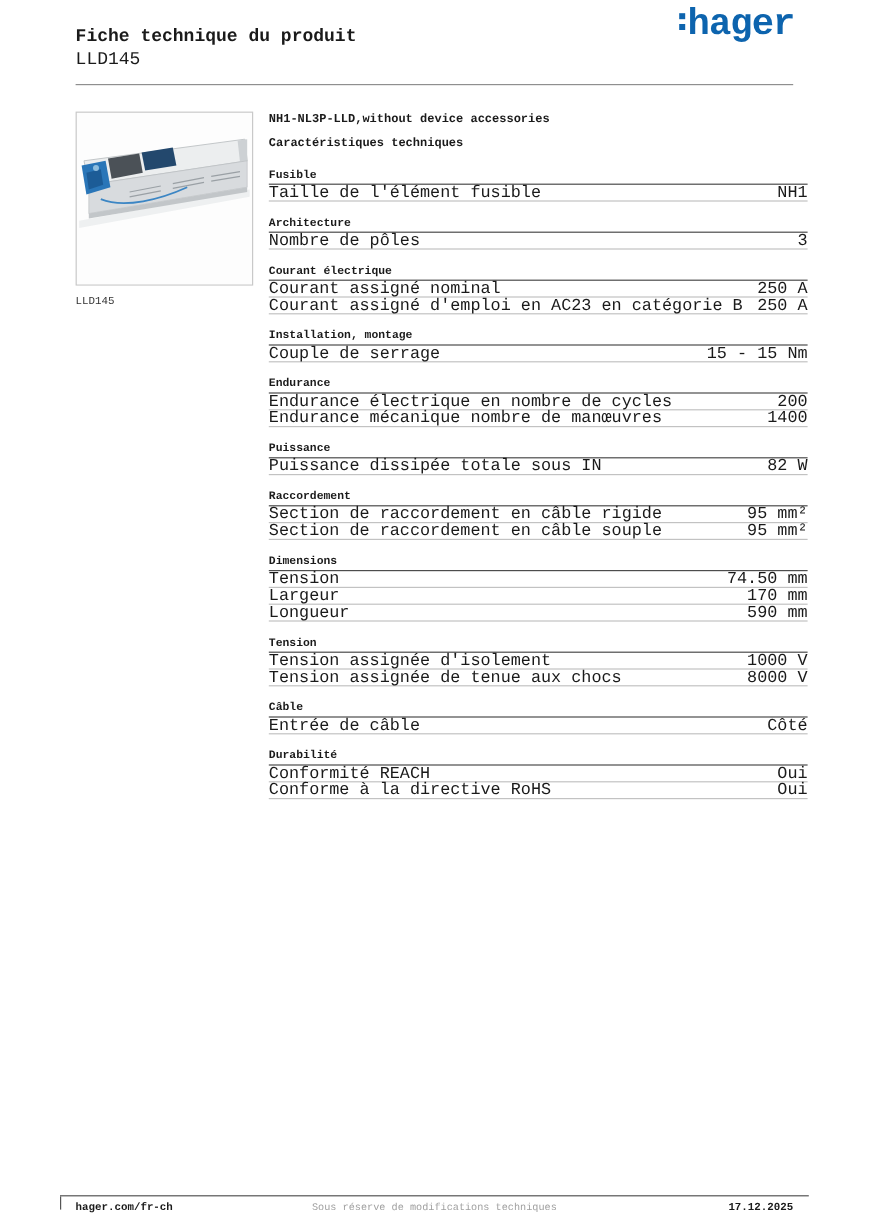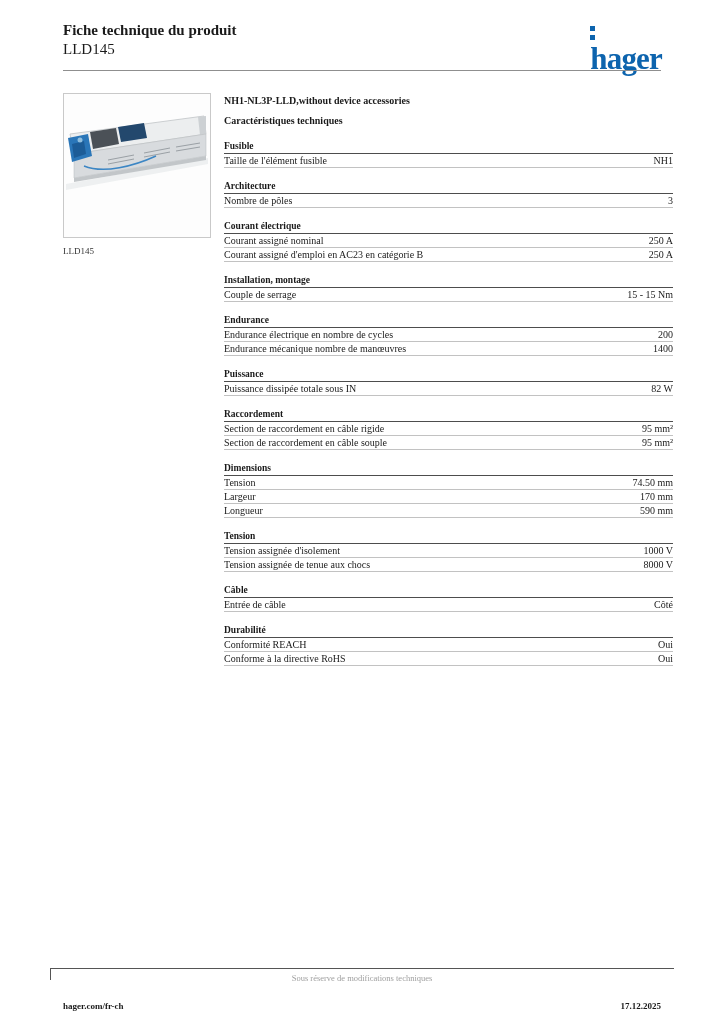--- a/index.html
+++ b/index.html
@@ -1,53 +1,53 @@
 <!DOCTYPE html>
 <html><head>
 <meta charset="utf-8">
 <style>
   html,body{margin:0;padding:0;background:#ffffff;}
   .page{position:relative;width:712px;height:1024px;margin:0 auto;background:#ffffff;
-        font-family:Liberation Serif, serif;color:#1a1a1a;overflow:hidden;}
+        font-family:Liberation Mono, monospace;color:#1a1a1a;overflow:hidden;}
 
   
   .doc-header{position:absolute;left:57px;top:21px;}
   .doc-title{font-size:15px;font-weight:bold;line-height:19px;}
   .doc-sub{font-size:15px;font-weight:normal;line-height:19px;}
   .header-rule{position:absolute;left:57px;right:57px;top:70px;border-top:1px solid #8f8f8f;}
 
   
-  .logo{position:absolute;right:56px;top:26px;display:flex;align-items:flex-start;flex-direction:column;}
+  .logo{position:absolute;right:56px;top:8px;display:flex;align-items:center;}
   .logo-colon{display:flex;flex-direction:column;gap:4px;margin:0 2px 6px 0;}
   .logo-colon i{display:block;width:5px;height:5px;background:currentColor;}
   .logo-text{font-size:31px;font-weight:bold;line-height:25px;letter-spacing:-0.8px;}
 
   
   .product-figure{position:absolute;left:57px;top:93px;width:148px;margin:0;}
   .product-image{width:148px;height:145px;border:1px solid #c9c9c9;background:#fdfdfd;box-sizing:border-box;}
   .product-image svg{display:block;width:100%;height:100%;}
   .product-caption{margin-top:8px;font-size:9px;color:#333;}
 
   
   .content{position:absolute;left:218px;top:93px;width:449px;}
   .product-name{font-size:10px;font-weight:bold;line-height:12px;margin-top:2px;}
   .char-title{font-size:10px;font-weight:bold;line-height:12px;margin-top:8px;}
   .specs{margin-top:12px;}
   .spec-section + .spec-section{margin-top:11px;}
   .spec-title{font-size:9.5px;font-weight:bold;line-height:10px;padding:2px 0;border-bottom:1px solid #4d4d4d;}
   .spec-row{display:flex;justify-content:space-between;align-items:baseline;
-            font-size:10px;line-height:10px;padding:2px 0 1px;border-bottom:1px solid #c2c2c2;}
+            font-size:14px;line-height:10px;padding:2px 0 1px;border-bottom:1px solid #c2c2c2;}
   .spec-label{text-align:left;}
   .spec-value{text-align:right;white-space:nowrap;padding-left:12px;}
 
   
   .footer{position:absolute;left:44px;right:44px;bottom:13px;border-top:1px solid #555;
           padding-top:4px;display:flex;align-items:baseline;}
   .footer-tick{position:absolute;left:0;top:0;width:1px;height:11px;background:#555;}
-  .footer-left{font-size:9px;font-weight:bold;margin-left:13px;color:#1a1a1a;text-decoration:none;margin-top:28px;}
+  .footer-left{font-size:9px;font-weight:bold;margin-left:13px;color:#1a1a1a;text-decoration:none;}
   .footer-center{position:absolute;left:50%;transform:translateX(-50%);font-size:8.5px;color:#a0a0a0;}
   .footer-right{font-size:9px;font-weight:bold;margin-left:auto;margin-right:13px;}
 </style>
 </head>
 <body>
 
 <div class="page">
 
   <header class="doc-header">
     <div class="doc-title">Fiche technique du produit</div>

